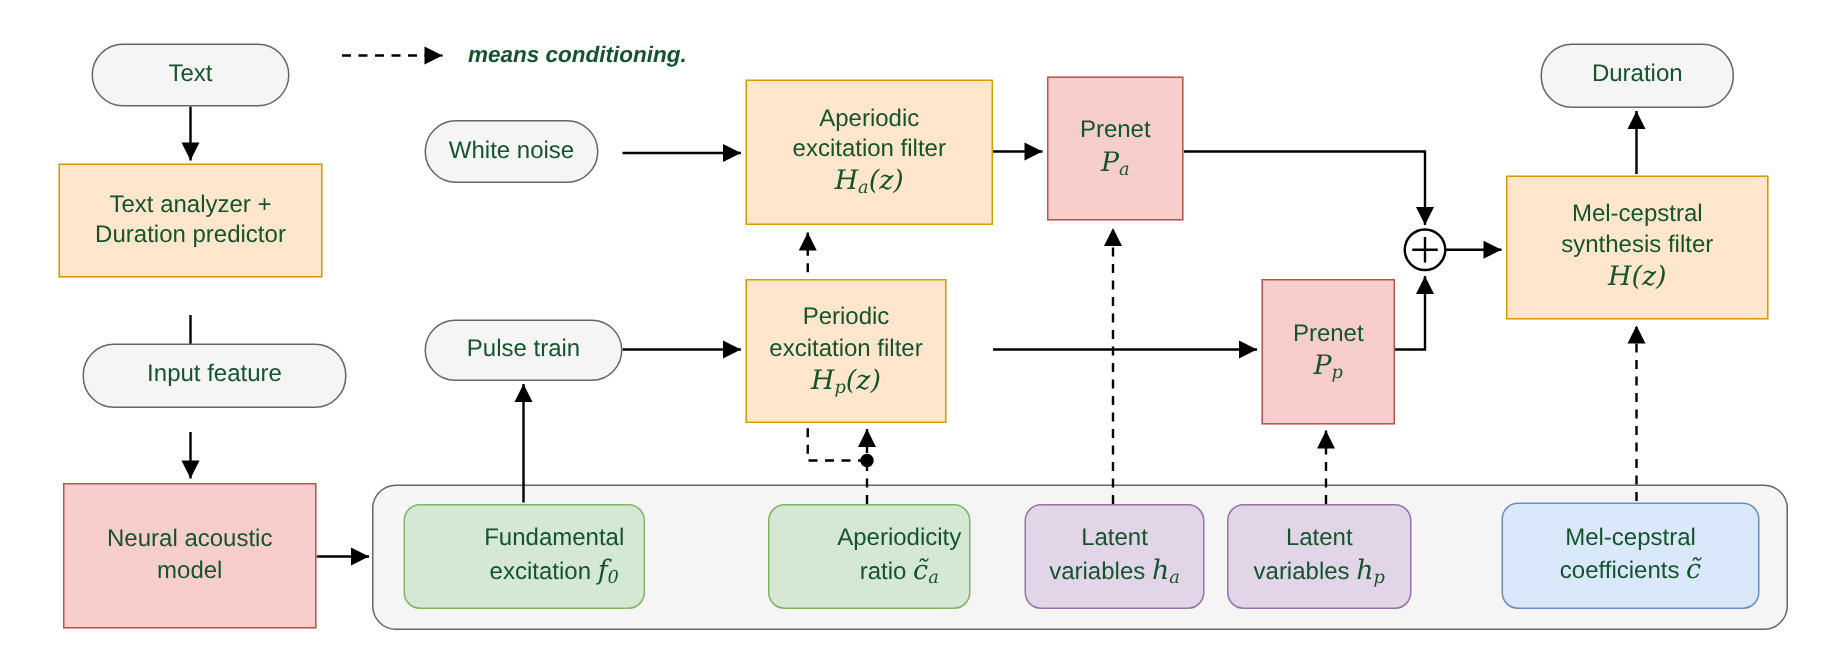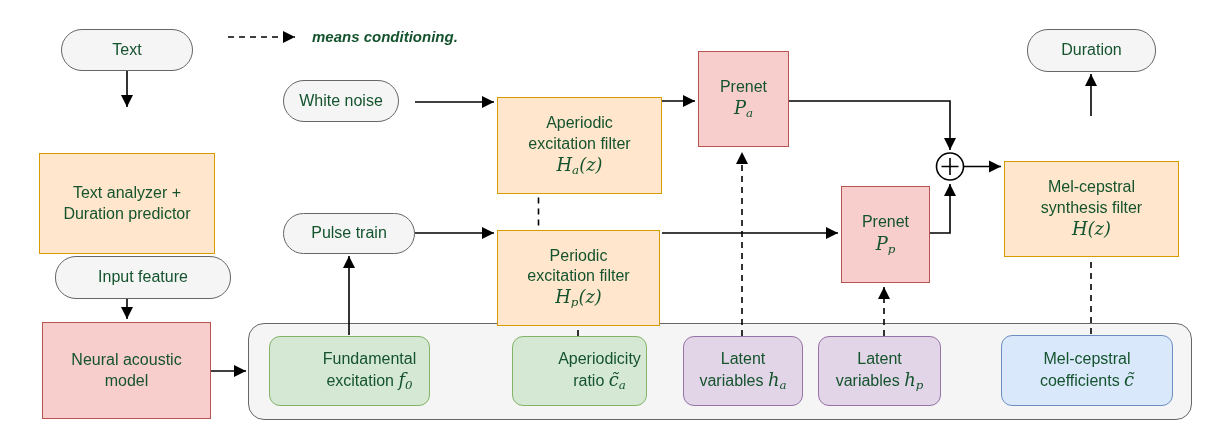--- a/index.html
+++ b/index.html
@@ -2,21 +2,21 @@
 <html><head>
 <meta charset="utf-8">
 <style>
   html,body{margin:0;padding:0;background:#fff;}
   #canvas{position:relative;width:1216px;height:436px;background:#ffffff;overflow:hidden;
           font-family:"Liberation Sans",sans-serif;color:#14532d;}
   svg.layer{position:absolute;left:0;top:0;pointer-events:none;}
   .node{position:absolute;display:flex;flex-direction:column;align-items:center;justify-content:center;
         text-align:center;font-size:16px;line-height:1.27;box-sizing:border-box;}
   .gray{background:#f5f5f5;border:1.5px solid #666666;border-radius:21px;}
-  .orange{background:#ffe6cc;border:1.5px solid #d79b00;margin-top:44px;}
+  .orange{background:#ffe6cc;border:1.5px solid #d79b00;}
   .redbox{background:#f8cecc;border:1.5px solid #b85450;}
   .green{background:#d5e8d4;border:1.5px solid #82b366;border-radius:11px;padding-left:40px;}
   .purple{background:#e1d5e7;border:1.5px solid #9673a6;border-radius:11px;}
   .blue{background:#dae8fc;border:1.5px solid #6c8ebf;border-radius:11px;}
   .container-box{position:absolute;background:#f5f5f5;border:1.5px solid #666666;border-radius:16px;box-sizing:border-box;}
   .m{font-family:"DejaVu Serif","DejaVu Sans",serif;font-style:italic;font-size:1.12em;}
   .ms{font-family:"DejaVu Serif","DejaVu Sans",serif;font-style:italic;font-size:0.74em;vertical-align:-0.25em;}
   .legend-label{position:absolute;left:312px;top:28px;font-size:15px;font-style:italic;font-weight:bold;white-space:nowrap;}
 </style>
 </head>
@@ -62,25 +62,25 @@
       <circle cx="950" cy="166.5" r="13.5" fill="#ffffff"></circle>
       <path d="M941.5,166.5 H958.5 M950,158 V175" fill="none"></path>
     </g>
   </svg>
 
   <span class="legend-label">means conditioning.</span>
 
   <div class="node gray" style="left:61px;top:29px;width:132px;height:42px">
       <div><span>Text</span></div>
     </div>
-  <div class="node orange" style="left:39px;top:109px;width:176px;height:101px">
+  <div class="node orange" style="left:39px;top:109px;width:176px;height:76px">
       <div><span>Text analyzer +</span></div>
       <div><span>Duration predictor</span></div>
     </div>
-  <div class="node gray" style="left:55px;top:256px;width:176px;height:43px">
+  <div class="node gray" style="left:55px;top:229px;width:176px;height:43px">
       <div><span>Input feature</span></div>
     </div>
   <div class="node redbox" style="left:42px;top:322px;width:169px;height:97px">
       <div><span>Neural acoustic</span></div>
       <div><span>model</span></div>
     </div>
 
   <div class="node gray" style="left:283px;top:80px;width:116px;height:42px">
       <div><span>White noise</span></div>
     </div>
@@ -90,21 +90,21 @@
 
   <div class="node orange" style="left:497px;top:53px;width:165px;height:97px">
       <div><span>Aperiodic</span></div>
       <div><span>excitation filter</span></div>
       <div><span class="m">H</span><span class="ms">a</span><span class="m">(z)</span></div>
     </div>
   <div class="node redbox" style="left:698px;top:51px;width:91px;height:96px">
       <div><span>Prenet</span></div>
       <div><span class="m">P</span><span class="ms">a</span></div>
     </div>
-  <div class="node orange" style="left:497px;top:186px;width:163px;height:96px">
+  <div class="node orange" style="left:497px;top:186px;width:134px;height:96px">
       <div><span>Periodic</span></div>
       <div><span>excitation filter</span></div>
       <div><span class="m">H</span><span class="ms">p</span><span class="m">(z)</span></div>
     </div>
   <div class="node redbox" style="left:841px;top:186px;width:89px;height:97px">
       <div><span>Prenet</span></div>
       <div><span class="m">P</span><span class="ms">p</span></div>
     </div>
   <div class="node orange" style="left:1004px;top:117px;width:175px;height:96px">
       <div><span>Mel-cepstral</span></div>

